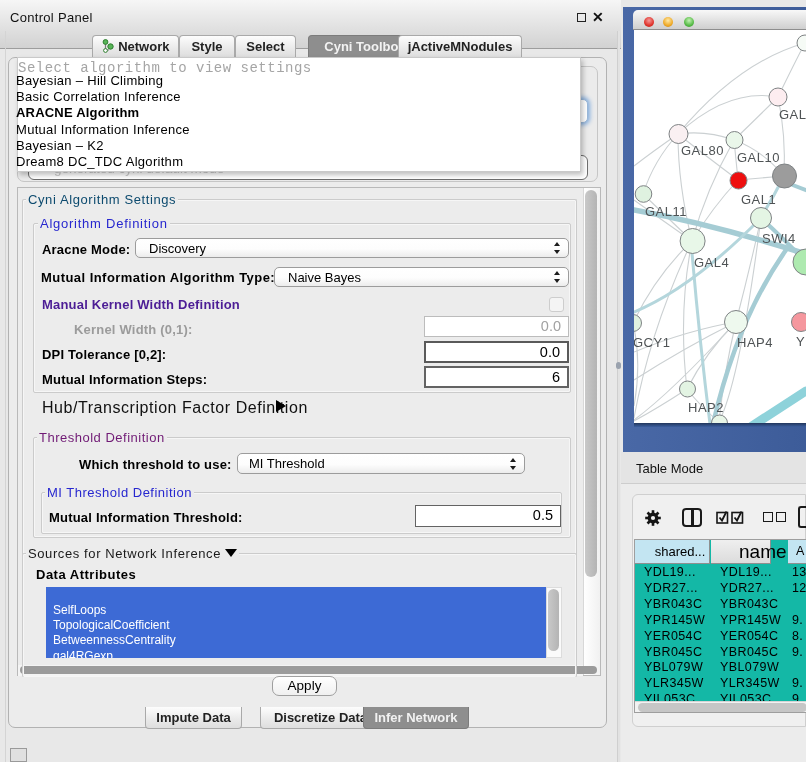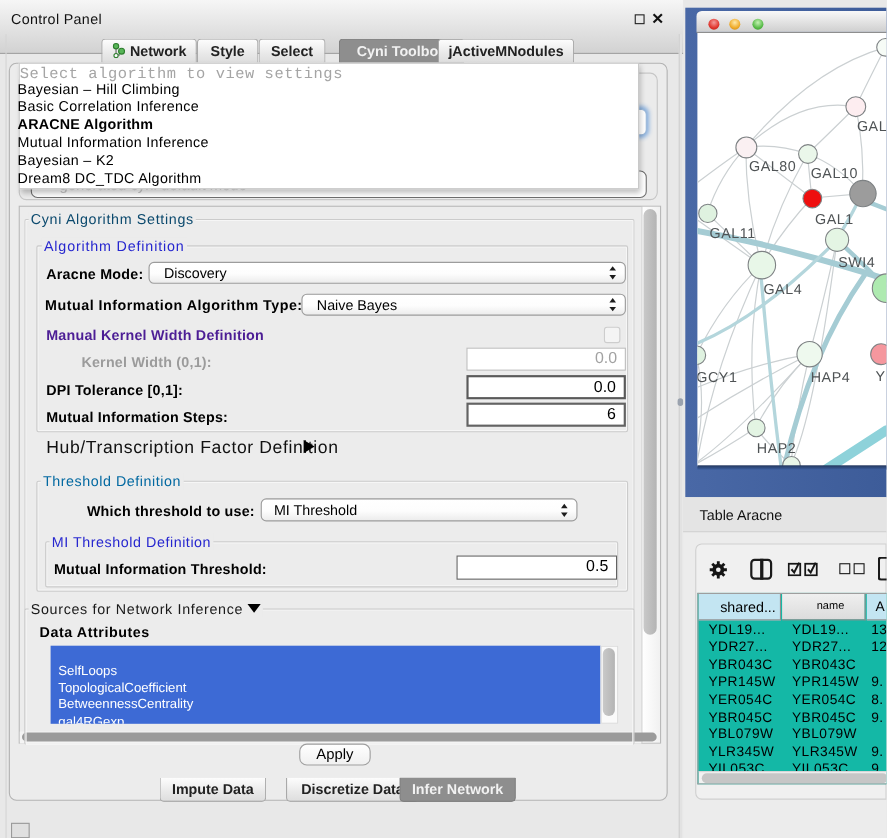--- a/index.html
+++ b/index.html
@@ -112,31 +112,31 @@
     <span style="position:absolute;left:13px;top:2px;">Naive Bayes</span>
     <span class="ar"></span>
   </div>
 
 <div class="abs bold" style="left:42px;top:297px;font-size:13px;color:#4c1d95;">Manual Kernel Width Definition</div>
 <div class="abs" style="left:549px;top:297px;width:15px;height:15px;background:#f4f4f4;border:1px solid #cdcdcd;border-radius:3px;"></div>
 
 <div class="abs bold" style="left:42px;top:322px;font-size:13px;color:#9b9b9b;margin-left:32px;">Kernel Width (0,1):</div>
 <div class="field" style="left:424px;top:316px;width:145px;height:21px;border:1px solid #bcbcbc;color:#a2a2a2;line-height:19px;font-size:14.5px;">0.0</div>
 
-<div class="abs bold" style="left:42px;top:347px;font-size:13px;">DPI Tolerance [0,1]:</div>
+<div class="abs bold" style="left:42px;top:347px;font-size:13px;">DPI Tolerance [0,2]:</div>
 <div class="field" style="left:424px;top:341px;width:145px;height:22px;border:2px solid #5a5a5a;color:#000;line-height:18px;font-size:14.5px;">0.0</div>
 
 <div class="abs bold" style="left:42px;top:372px;font-size:13px;">Mutual Information Steps:</div>
 <div class="field" style="left:424px;top:366px;width:145px;height:22px;border:2px solid #636363;color:#000;line-height:18px;font-size:14.5px;">6</div>
 
 <div class="abs" style="left:42px;top:399px;font-size:16px;letter-spacing:0.55px;color:#111;">Hub/Transcription Factor Definition</div>
 <div class="abs" style="left:276px;top:400px;width:0;height:0;border-top:6.5px solid transparent;border-bottom:6.5px solid transparent;border-left:10px solid #000;"></div>
 
 <div class="abs group" style="left:33px;top:437px;width:538px;height:101px;"></div>
-<div class="abs glabel" style="left:37px;top:430px;color:#0369a1;">Threshold Definition</div>
+<div class="abs glabel" style="left:37px;top:430px;color:#701a75;">Threshold Definition</div>
 
 <div class="abs bold" style="left:79px;top:457px;font-size:13px;">Which threshold to use:</div>
 <div class="combo" style="left:237px;top:453px;width:288px;height:21px;">
     <span style="position:absolute;left:11px;top:2px;">MI Threshold</span>
     <span class="ar"></span>
   </div>
 
 <div class="abs group" style="left:41px;top:492px;width:521px;height:42px;"></div>
 <div class="abs glabel" style="left:45px;top:485px;color:#2727cf;">MI Threshold Definition</div>
 
@@ -244,21 +244,21 @@
   <text x="694" y="267">GAL4</text>
   <text x="633" y="347">GCY1</text>
   <text x="737" y="347">HAP4</text>
   <text x="796" y="346">Y</text>
   <text x="688" y="412">HAP2</text>
 </g>
 </svg>
 <div class="abs" style="left:634px;top:423px;width:172px;height:4px;background:linear-gradient(#22365c,#3c5f9f);"></div>
 
 <div class="abs" style="left:621px;top:452px;width:185px;height:32px;background:#e4e4e4;border-bottom:1px solid #cdcdcd;">
-  <div class="abs" style="left:15px;top:9px;font-size:13px;color:#111;">Table Aracne</div>
+  <div class="abs" style="left:15px;top:9px;font-size:13px;color:#111;">Table Mode</div>
 </div>
 <div class="abs" style="left:621px;top:484px;width:185px;height:278px;background:#ececec;"></div>
 <div class="abs" style="left:632px;top:494px;width:174px;height:233px;background:#f0f0f0;border:1px solid #cfcfcf;border-radius:6px 0 0 6px;"></div>
 
 <svg class="abs" style="left:644px;top:509px;" width="18" height="18" viewBox="0 0 18 18">
     <g fill="#151515">
       <circle cx="9" cy="9" r="5.4"></circle>
       <g stroke="#151515" stroke-width="2.6">
         <line x1="9" y1="1.2" x2="9" y2="16.8"></line>
         <line x1="1.2" y1="9" x2="16.8" y2="9"></line>
@@ -277,20 +277,20 @@
       <path d="M3.5 7.5 L6 10.5 L10.5 1.5" stroke-width="1.8"></path>
       <path d="M18.5 7.5 L21 10.5 L25.5 1.5" stroke-width="1.8"></path>
     </g>
   </svg>
 <div class="abs" style="left:763px;top:512px;width:10px;height:10px;border:1.5px solid #1a1a1a;"></div>
 <div class="abs" style="left:776px;top:512px;width:10px;height:10px;border:1.5px solid #1a1a1a;"></div>
 <div class="abs" style="left:798px;top:506px;width:10px;height:22px;border:2.5px solid #1a1a1a;border-right:none;border-radius:3px 0 0 3px;"></div>
 
 <div class="abs" id="table" style="left:634px;top:539px;width:172px;height:174px;background:#14b8a6;border:1px solid #9e9e9e;border-right:none;overflow:hidden;font-size:12.5px;letter-spacing:0.4px;">
   <div class="abs" style="left:0;top:0;width:75px;height:24px;background:#c3e5f2;border-right:1px solid #8f8f8f;border-bottom:1px solid #8f8f8f;text-align:center;line-height:23px;font-size:13px;letter-spacing:0;padding-left:16px;">shared...</div>
-  <div class="abs" style="left:76px;top:0;width:76px;height:24px;background:linear-gradient(#efefef,#dcdcdc);border-right:1px solid #8f8f8f;border-bottom:1px solid #8f8f8f;text-align:center;line-height:23px;font-size:10px;letter-spacing:0;padding-left:13px;">name</div>
+  <div class="abs" style="left:76px;top:0;width:60px;height:24px;background:linear-gradient(#efefef,#dcdcdc);border-right:1px solid #8f8f8f;border-bottom:1px solid #8f8f8f;text-align:center;line-height:23px;font-size:19px;letter-spacing:0;padding-left:28px;">name</div>
   <div class="abs" style="left:153px;top:0;width:19px;height:24px;background:#c3e5f2;border-bottom:1px solid #8f8f8f;padding-left:8px;line-height:23px;">A</div>
   <div class="abs" style="left:9px;top:25px;line-height:15.9px;">YDL19...<br>YDR27...<br>YBR043C<br>YPR145W<br>YER054C<br>YBR045C<br>YBL079W<br>YLR345W<br>YIL053C</div>
   <div class="abs" style="left:85px;top:25px;line-height:15.9px;">YDL19...<br>YDR27...<br>YBR043C<br>YPR145W<br>YER054C<br>YBR045C<br>YBL079W<br>YLR345W<br>YIL053C</div>
   <div class="abs" style="left:157px;top:25px;line-height:15.9px;">13<br>12<br><br>9.<br>8.<br>9.<br><br>9.<br>9.</div>
   <div class="abs" style="left:0px;top:161px;width:172px;height:12px;background:#f2f2f2;border-top:1px solid #d5d5d5;"></div>
   <div class="abs scrthumb" style="left:3px;top:163px;width:169px;height:9px;background:#c6c6c6;"></div>
 </div>
 
 </body></html>

